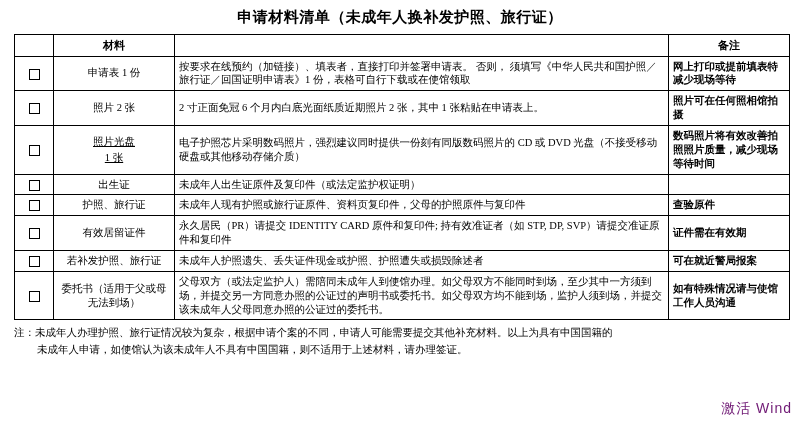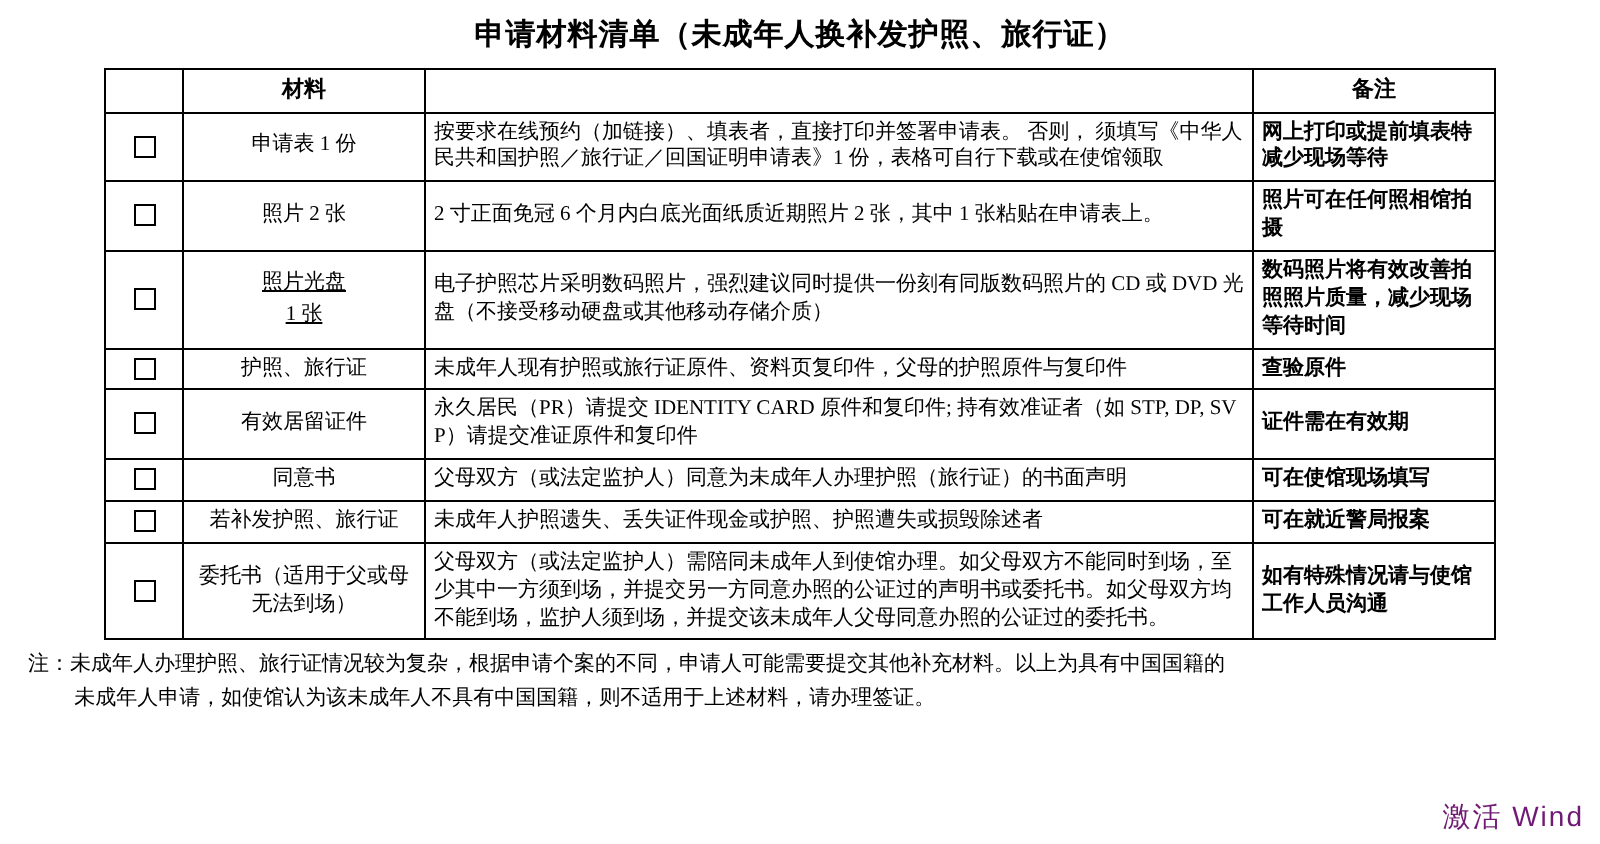--- a/index.html
+++ b/index.html
@@ -20,21 +20,21 @@
   .title{
     text-align:center;
     font-size:15px;
     font-weight:bold;
     letter-spacing:0.5px;
     margin:2px 0 7px 0;
     white-space:nowrap;
   }
   table{
     border-collapse:collapse;
-    width:696px;
+    width:776px;
     table-layout:fixed;
     margin:0 auto;
   }
   td,th{
     border:1px solid #000;
     font-size:10.5px;
     line-height:1.32;
     padding:3px 4px;
     vertical-align:middle;
     word-break:break-all;
@@ -108,41 +108,41 @@
       </tr>
 
       <tr>
         <td class="c-check"><span class="box"></span></td>
         <td class="c-mat mat tall" style="white-space:pre-line">照片光盘
 1 张</td>
         <td class="c-desc desc">电子护照芯片采明数码照片，强烈建议同时提供一份刻有同版数码照片的 CD 或 DVD 光盘（不接受移动硬盘或其他移动存储介质）</td>
         <td class="c-note note">数码照片将有效改善拍照照片质量，减少现场等待时间</td>
       </tr>
 
+      <tr>
+        <td class="c-check"><span class="box"></span></td>
+        <td class="c-mat mat">出生证</td>
+        <td class="c-desc desc">未成年人出生证原件及复印件（或法定监护权证明）</td>
+        <td class="c-note note"></td>
+      </tr>
 
       <tr>
         <td class="c-check"><span class="box"></span></td>
         <td class="c-mat mat">护照、旅行证</td>
         <td class="c-desc desc">未成年人现有护照或旅行证原件、资料页复印件，父母的护照原件与复印件</td>
         <td class="c-note note">查验原件</td>
       </tr>
 
       <tr>
         <td class="c-check"><span class="box"></span></td>
         <td class="c-mat mat">有效居留证件</td>
         <td class="c-desc desc">永久居民（PR）请提交 IDENTITY CARD 原件和复印件; 持有效准证者（如 STP, DP, SVP）请提交准证原件和复印件</td>
         <td class="c-note note">证件需在有效期</td>
       </tr>
 
-      <tr>
-        <td class="c-check"><span class="box"></span></td>
-        <td class="c-mat mat">同意书</td>
-        <td class="c-desc desc">父母双方（或法定监护人）同意为未成年人办理护照（旅行证）的书面声明</td>
-        <td class="c-note note">可在使馆现场填写</td>
-      </tr>
 
       <tr>
         <td class="c-check"><span class="box"></span></td>
         <td class="c-mat mat">若补发护照、旅行证</td>
         <td class="c-desc desc">未成年人护照遗失、丢失证件现金或护照、护照遭失或损毁除述者</td>
         <td class="c-note note">可在就近警局报案</td>
       </tr>
 
       <tr>
         <td class="c-check"><span class="box"></span></td>

